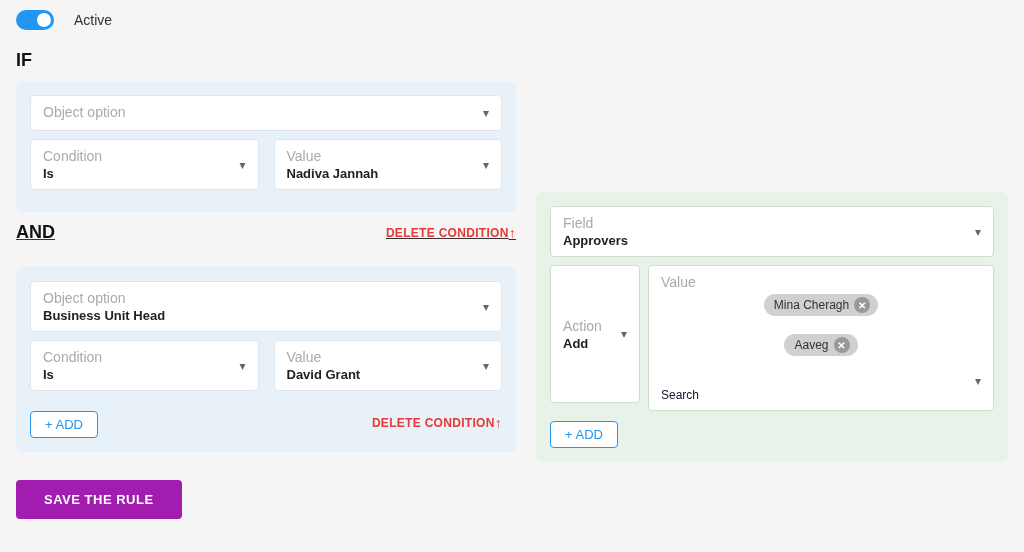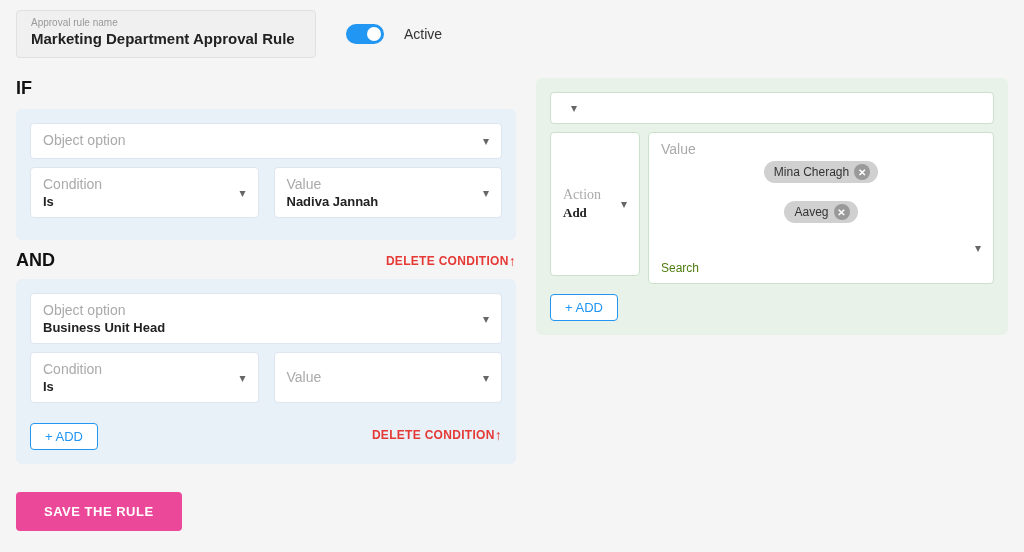--- a/index.html
+++ b/index.html
@@ -62,21 +62,21 @@
     .toggle-label {
       font-size: 14px;
       color: #333;
       font-weight: 500;
     }
 
     
     .main-content {
       display: flex;
       gap: 20px;
-      align-items: flex-start;
+      align-items: flex-end;
     }
 
     
     .if-section {
       flex: 0 0 500px;
     }
     .section-title {
       font-size: 18px;
       font-weight: 700;
       color: #111;
@@ -120,22 +120,23 @@
       display: flex;
       gap: 15px;
     }
     .two-col .field-row {
       flex: 1;
     }
     .and-row {
       display: flex;
       align-items: center;
       justify-content: space-between;
-      margin-bottom: 8px;
+      margin-bottom: 24px;
       margin-top: 10px;
+      text-decoration: underline;
     }
     .and-label {
       font-size: 18px;
       font-weight: 700;
       color: #111;
     }
     .delete-condition {
       color: #e53935;
       font-size: 12px;
       font-weight: 600;
@@ -218,75 +219,69 @@
       color: #fff;
       font-size: 10px;
       display: flex;
       align-items: center;
       justify-content: center;
       cursor: pointer;
       font-weight: 700;
     }
     .search-placeholder {
       font-size: 12px;
-      color: #4d7c0f;
-      margin-top: 6px;
+      color: #0f172a;
     }
     .action-value-row {
       display: flex;
       gap: 8px;
     }
     .action-value-row .then-field-row {
       flex: 0 0 auto;
       min-width: 90px;
-      font-family: Liberation Serif, serif;
     }
     .then-add-row {
       margin-top: 10px;
     }
     .then-add-btn {
       display: inline-flex;
       align-items: center;
       gap: 4px;
       border: 1.5px solid #2196f3;
       color: #2196f3;
       background: #fff;
       border-radius: 4px;
       padding: 5px 14px;
       font-size: 13px;
       font-weight: 500;
       cursor: pointer;
     }
 
     
     .save-btn {
-      background: #ec4899;
+      background: #a21caf;
       color: #fff;
       border: none;
       border-radius: 4px;
       padding: 12px 28px;
       font-size: 13px;
       font-weight: 700;
       cursor: pointer;
       letter-spacing: 0.5px;
       margin-top: 18px;
       text-transform: uppercase;
     }
   </style>
 </head>
 <body>
 
 
 
 
 <div class="header-row">
-  <div class="rule-name-box">
-    <div class="rule-name-label">Approval rule name</div>
-    <div class="rule-name-value">Marketing Department Approval Rule</div>
-  </div>
   <div class="toggle-row">
     <div class="toggle-switch"></div>
     <span class="toggle-label">Active</span>
   </div>
 </div>
 
 
 <div class="main-content">
 
   <div class="if-section">
@@ -337,20 +332,21 @@
         <div class="field-row">
           <div class="field-inner">
             <div class="field-sublabel">Condition</div>
             <div class="field-value">Is</div>
           </div>
           <span class="dropdown-arrow">▾</span>
         </div>
         <div class="field-row">
           <div class="field-inner">
             <div class="field-sublabel">Value</div>
+            <div class="field-value">David Grant</div>
           </div>
           <span class="dropdown-arrow">▾</span>
         </div>
       </div>
 
       <div style="display:flex; justify-content:space-between; align-items:center; margin-top:8px;">
         <button class="add-btn">
           <span>+ ADD</span>
         </button>
         <span class="delete-condition">
@@ -358,20 +354,24 @@
           <span class="delete-icon">↑</span>
         </span>
       </div>
     </div>
   </div>
 
   <div class="then-section">
     <div class="then-block">
 
       <div class="then-field-row" style="margin-bottom:8px;">
+        <div class="field-inner">
+          <div class="field-sublabel">Field</div>
+          <div class="field-value">Approvers</div>
+        </div>
         <span class="dropdown-arrow">▾</span>
       </div>
 
       <div class="action-value-row">
         <div class="then-field-row">
           <div class="field-inner">
             <div class="field-sublabel">Action</div>
             <div class="field-value">Add</div>
           </div>
           <span class="dropdown-arrow">▾</span>

